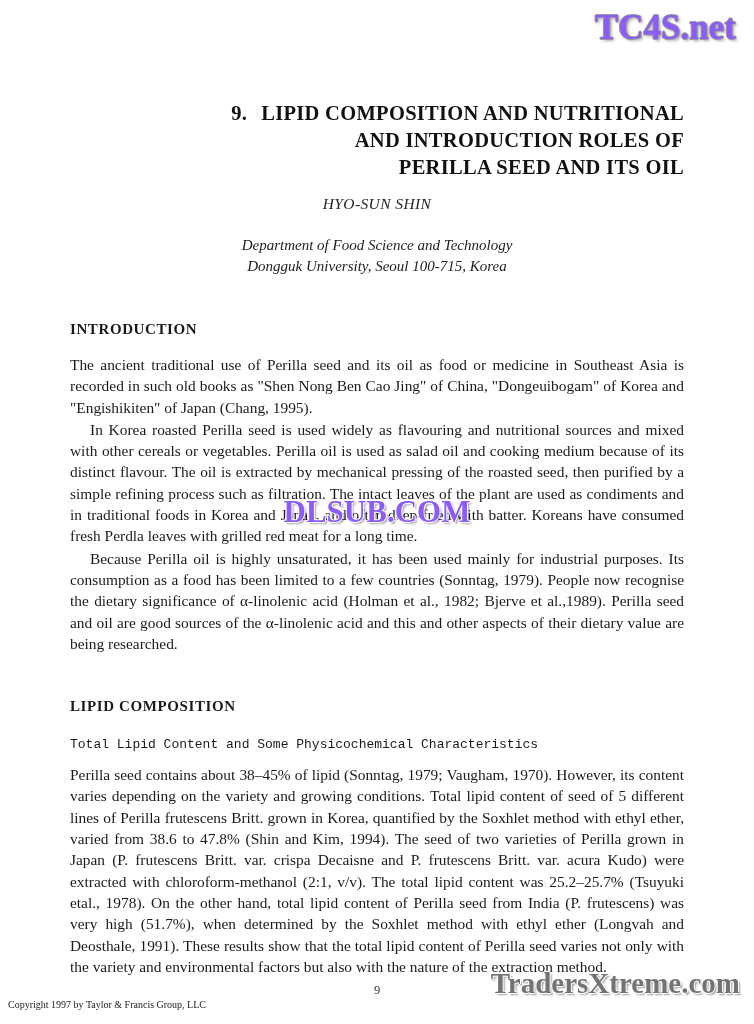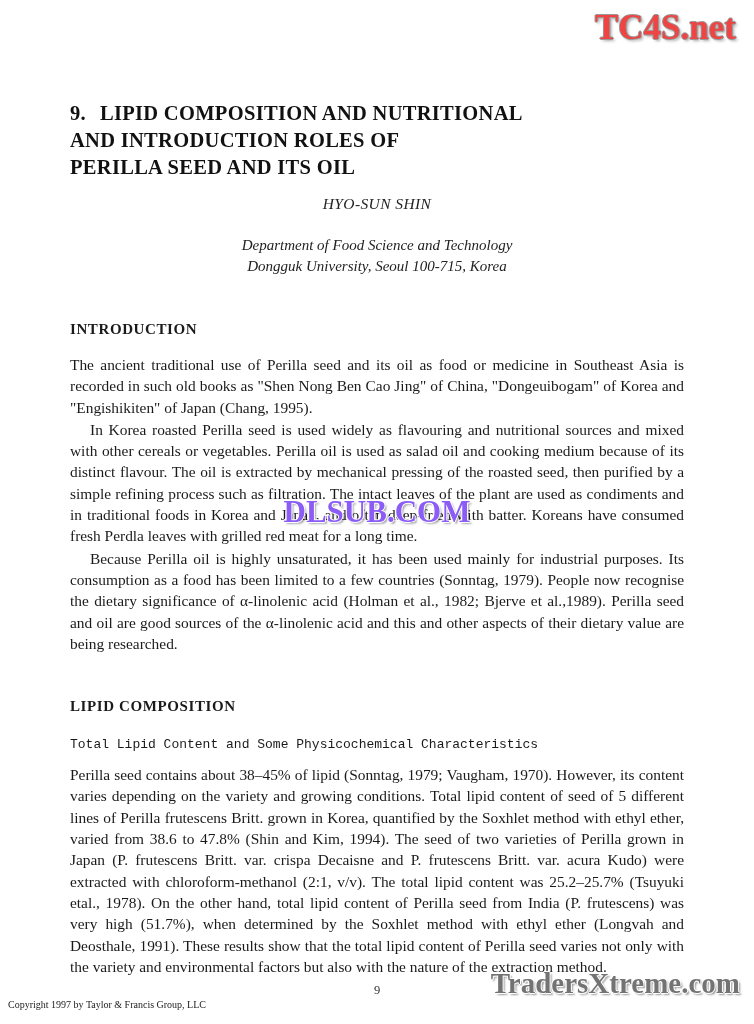--- a/index.html
+++ b/index.html
@@ -23,21 +23,21 @@
   }
 
   
   .wm-top {
     position: absolute;
     top: 8px;
     right: 18px;
     font-family: "Liberation Serif", serif;
     font-weight: bold;
     font-size: 35px;
-    color: #ef4444;
+    color: #8b5cf6;
     text-shadow:
        1px 0 0 #9a9a9a, -1px 0 0 #9a9a9a,
        0 1px 0 #9a9a9a, 0 -1px 0 #9a9a9a,
        2px 2px 3px rgba(0,0,0,0.35);
     letter-spacing: 0px;
   }
   .wm-mid {
     position: absolute;
     top: 494px;
     left: 50%;
@@ -63,21 +63,21 @@
     text-shadow:
        1px 0 0 #ffffff, -1px 0 0 #ffffff,
        0 1px 0 #ffffff, 0 -1px 0 #ffffff,
        2px 2px 2px rgba(0,0,0,0.4);
     white-space: nowrap;
   }
 
   
   .title-block {
     margin: 100px 70px 0 70px;
-    text-align: left;
+    text-align: right;
   }
   .title-line {
     font-family: "Liberation Serif", serif;
     font-weight: bold;
     font-size: 20.5px;
     letter-spacing: 0.3px;
     line-height: 27px;
     color: #111;
   }
   .title-line .num {

